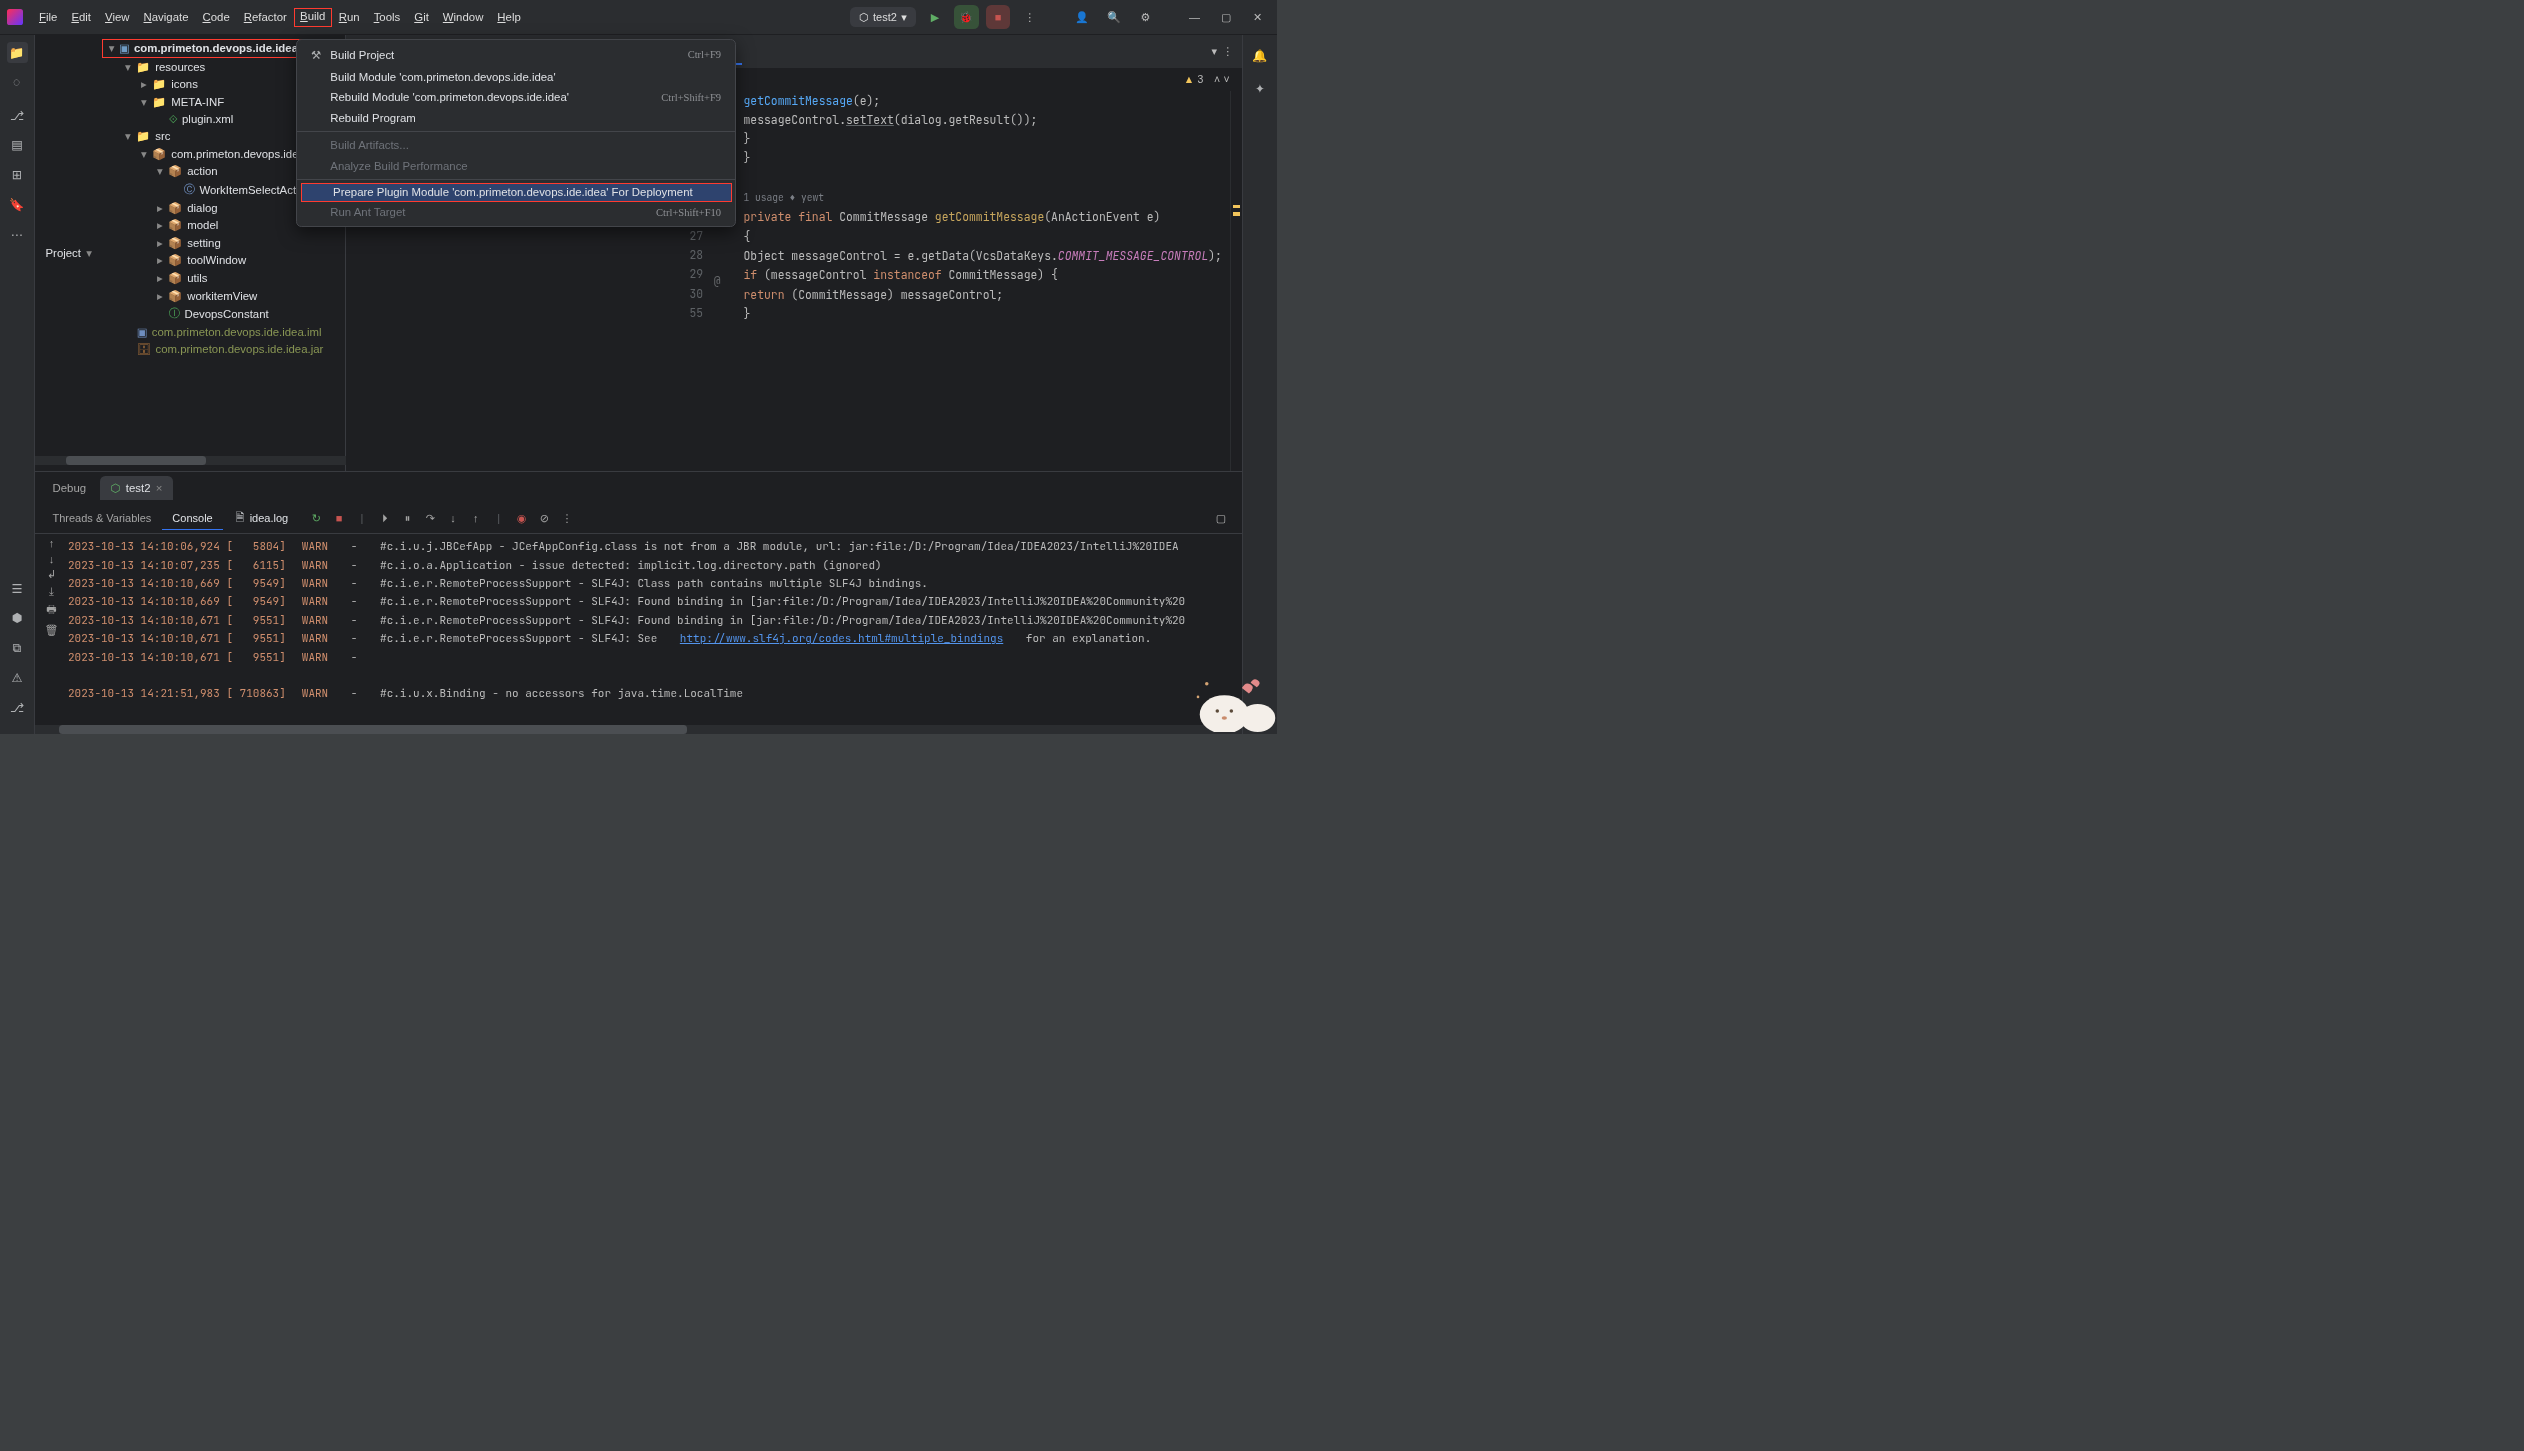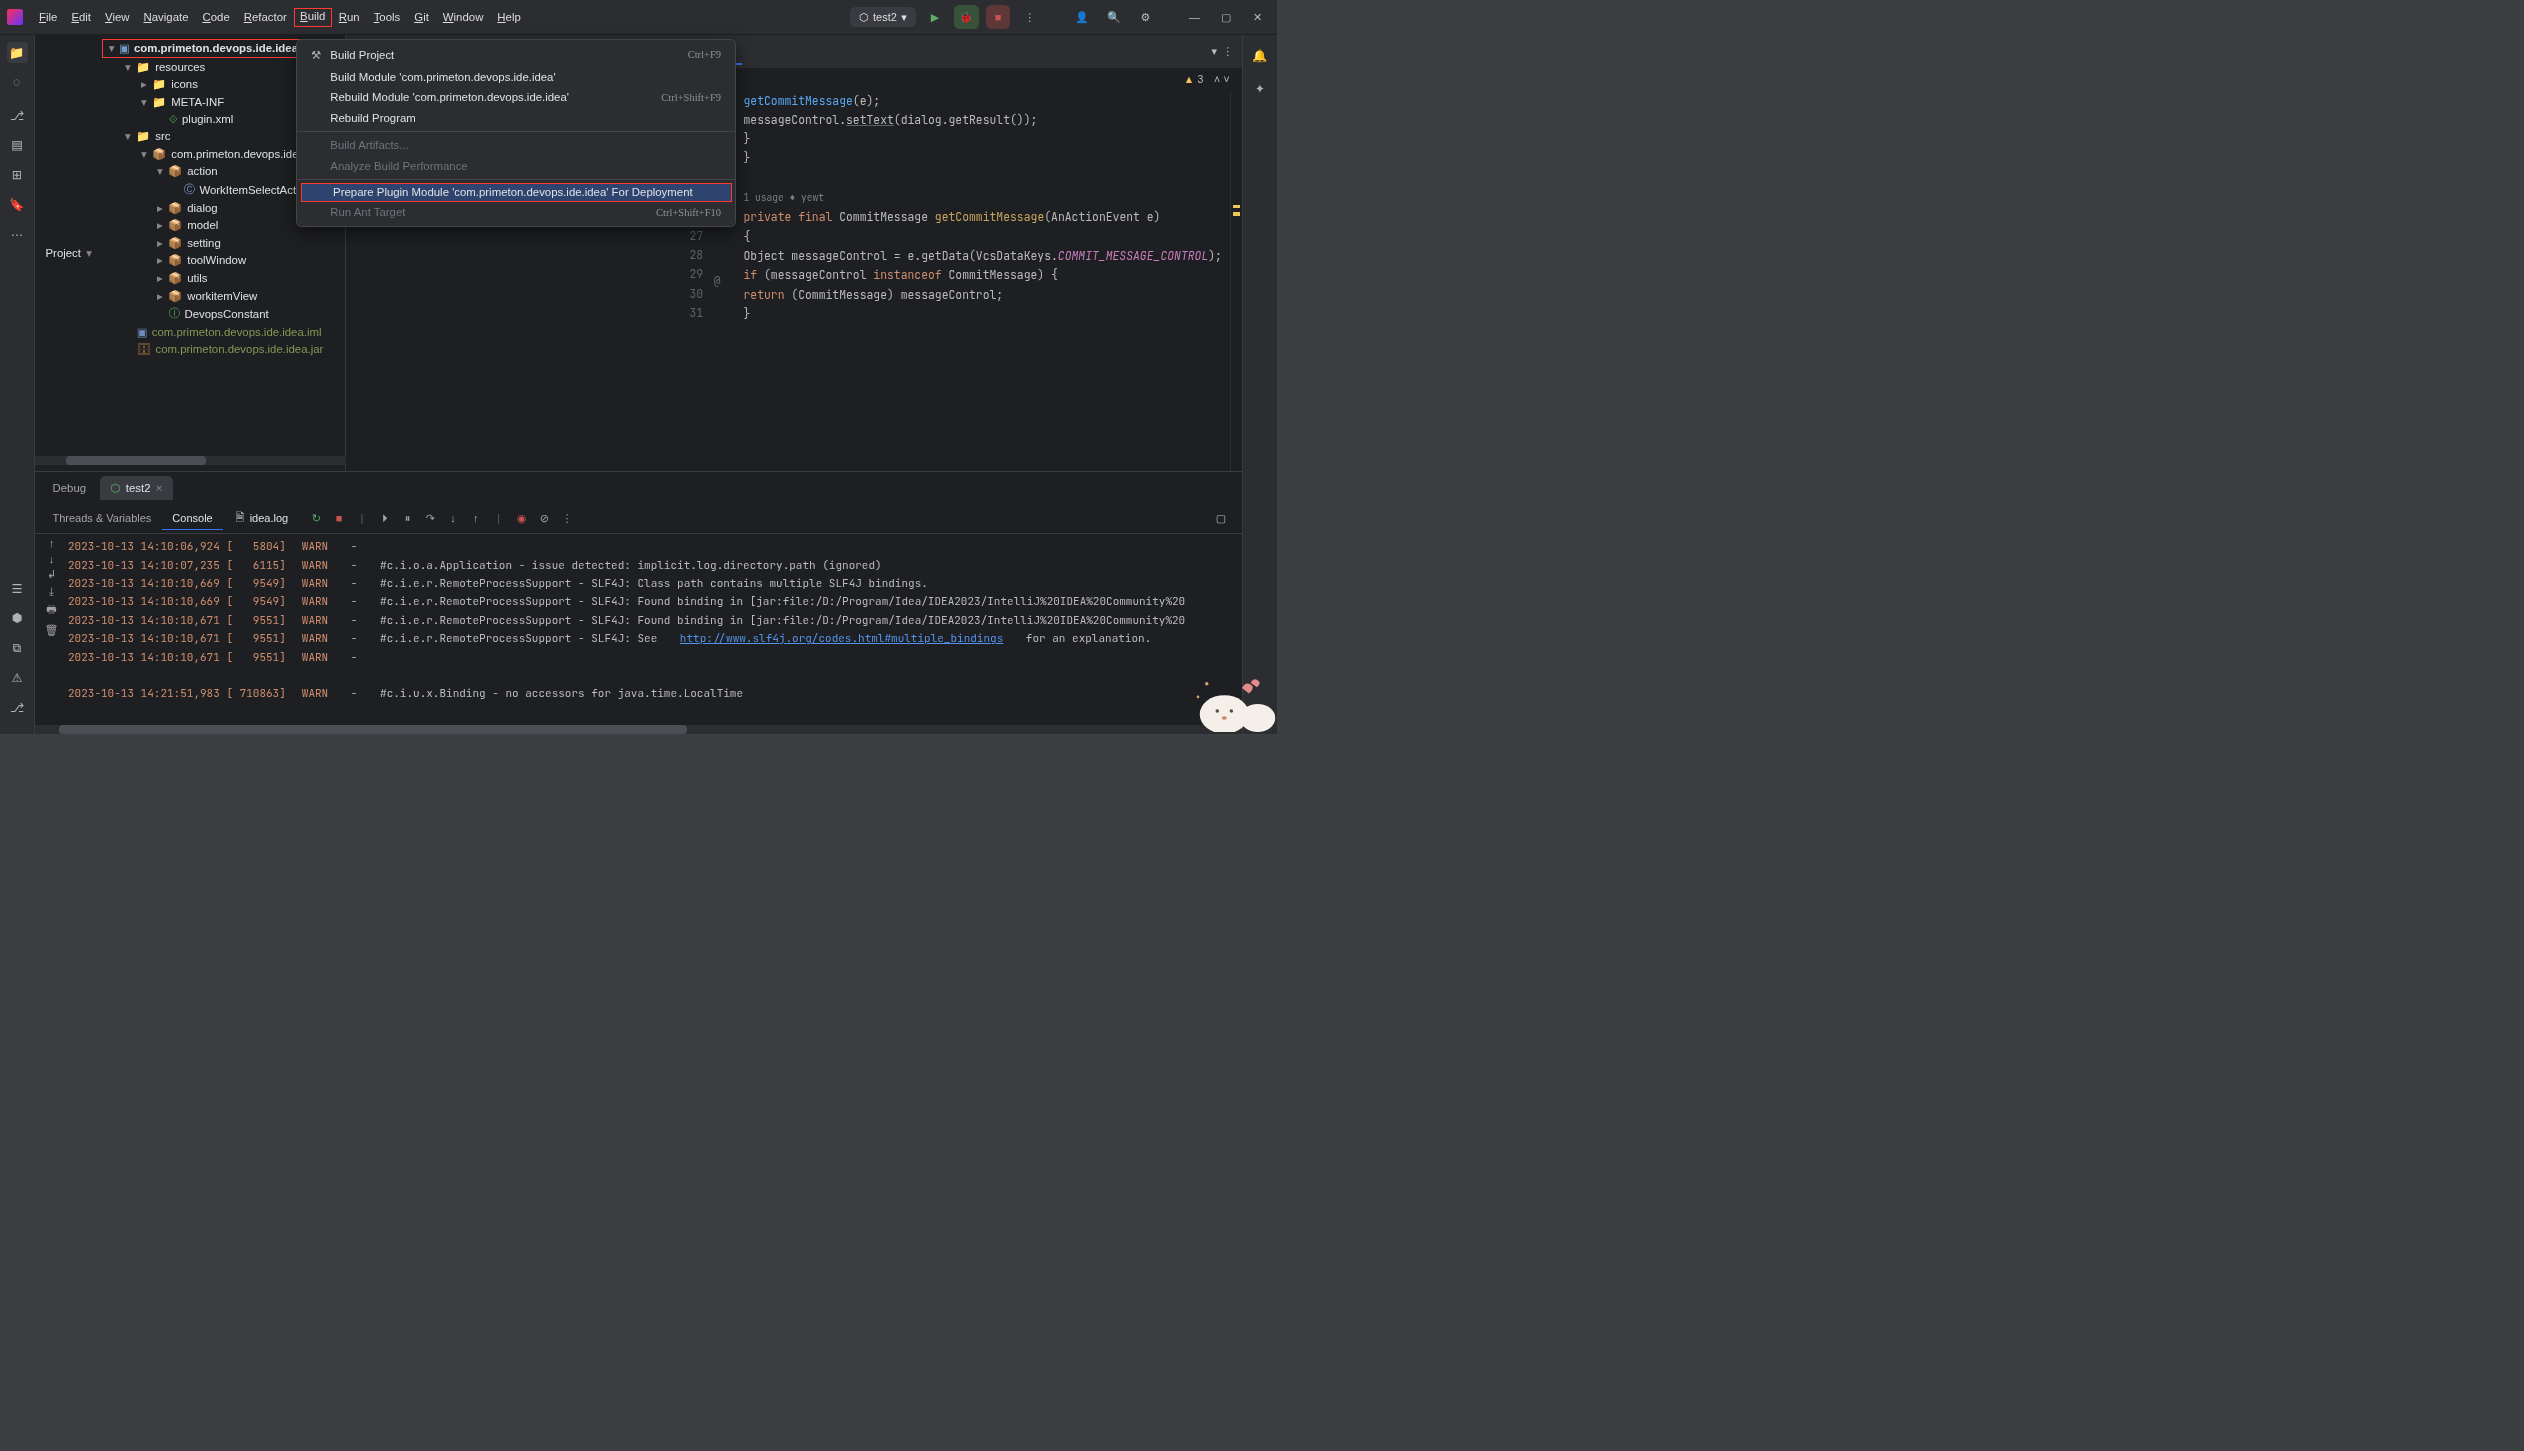--- a/index.html
+++ b/index.html
@@ -280,21 +280,21 @@
                 <div>22</div>
                 <div>23</div>
                 <div>24</div>
                 <div>25</div>
                 <div>&nbsp;</div>
                 <div>26</div>
                 <div>27</div>
                 <div>28</div>
                 <div>29</div>
                 <div>30</div>
-                <div>31</div>
+                <div>55</div>
               </div>
             <div class="gutter-mark">
                 <div style="height:116px"></div>
                 <div>@</div>
               </div>
             <div class="code" id="code-lines">
                 <div>                                    <span class="fn">getCommitMessage</span>(e);</div>
                 <div>            messageControl.<span class="ul">setText</span>(dialog.getResult());</div>
                 <div>        }</div>
                 <div>    }</div>
@@ -357,21 +357,21 @@
         <div class="log-body">
           <div class="log-ctrl">
             <span class="ti">↑</span>
             <span class="ti">↓</span>
             <span class="ti">↲</span>
             <span class="ti">⤓</span>
             <span class="ti">🖶</span>
             <span class="ti">🗑</span>
           </div>
           <div class="log-lines log" id="log-lines">
-              <div class="log-row">  <span class="ts">2023-10-13 14:10:06,924 [   5804]</span>   <span class="warn">WARN</span> - </div>
+              <div class="log-row">  <span class="ts">2023-10-13 14:10:06,924 [   5804]</span>   <span class="warn">WARN</span> - <span class="msg">#c.i.u.j.JBCefApp - JCefAppConfig.class is not from a JBR module, url: jar:file:/D:/Program/Idea/IDEA2023/IntelliJ%20IDEA</span></div>
               <div class="log-row">  <span class="ts">2023-10-13 14:10:07,235 [   6115]</span>   <span class="warn">WARN</span> - <span class="msg">#c.i.o.a.Application - issue detected: implicit.log.directory.path (ignored)</span></div>
               <div class="log-row">  <span class="ts">2023-10-13 14:10:10,669 [   9549]</span>   <span class="warn">WARN</span> - <span class="msg">#c.i.e.r.RemoteProcessSupport - SLF4J: Class path contains multiple SLF4J bindings.</span></div>
               <div class="log-row">  <span class="ts">2023-10-13 14:10:10,669 [   9549]</span>   <span class="warn">WARN</span> - <span class="msg">#c.i.e.r.RemoteProcessSupport - SLF4J: Found binding in [jar:file:/D:/Program/Idea/IDEA2023/IntelliJ%20IDEA%20Community%20</span></div>
               <div class="log-row">  <span class="ts">2023-10-13 14:10:10,671 [   9551]</span>   <span class="warn">WARN</span> - <span class="msg">#c.i.e.r.RemoteProcessSupport - SLF4J: Found binding in [jar:file:/D:/Program/Idea/IDEA2023/IntelliJ%20IDEA%20Community%20</span></div>
               <div class="log-row">  <span class="ts">2023-10-13 14:10:10,671 [   9551]</span>   <span class="warn">WARN</span> - <span class="msg">#c.i.e.r.RemoteProcessSupport - SLF4J: See </span><span class="lk">http://www.slf4j.org/codes.html#multiple_bindings</span><span class="msg"> for an explanation.</span></div>
               <div class="log-row">  <span class="ts">2023-10-13 14:10:10,671 [   9551]</span>   <span class="warn">WARN</span> - </div>
               <div class="log-row">&nbsp;</div>
               <div class="log-row">  <span class="ts">2023-10-13 14:21:51,983 [ 710863]</span>   <span class="warn">WARN</span> - <span class="msg">#c.i.u.x.Binding - no accessors for java.time.LocalTime</span></div>
             </div>
         </div>

